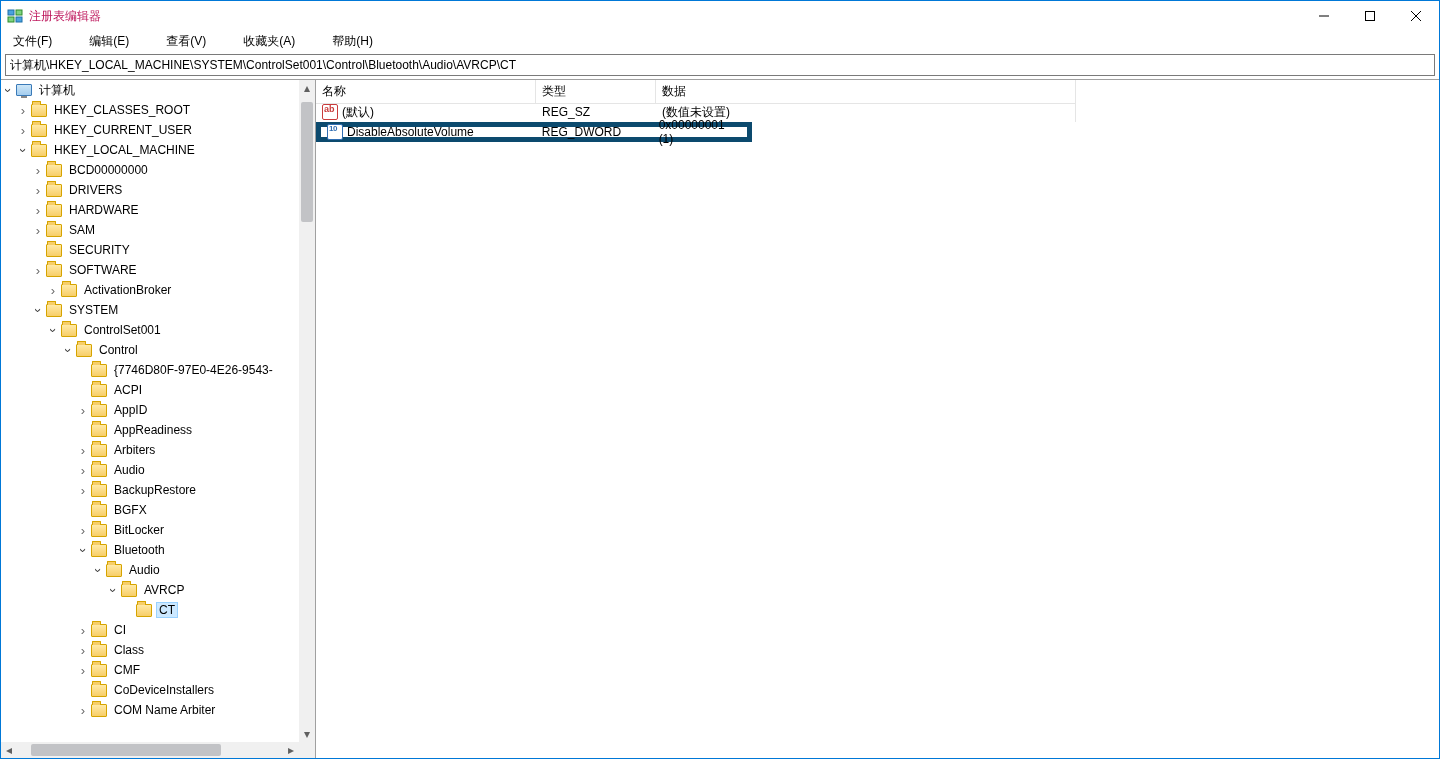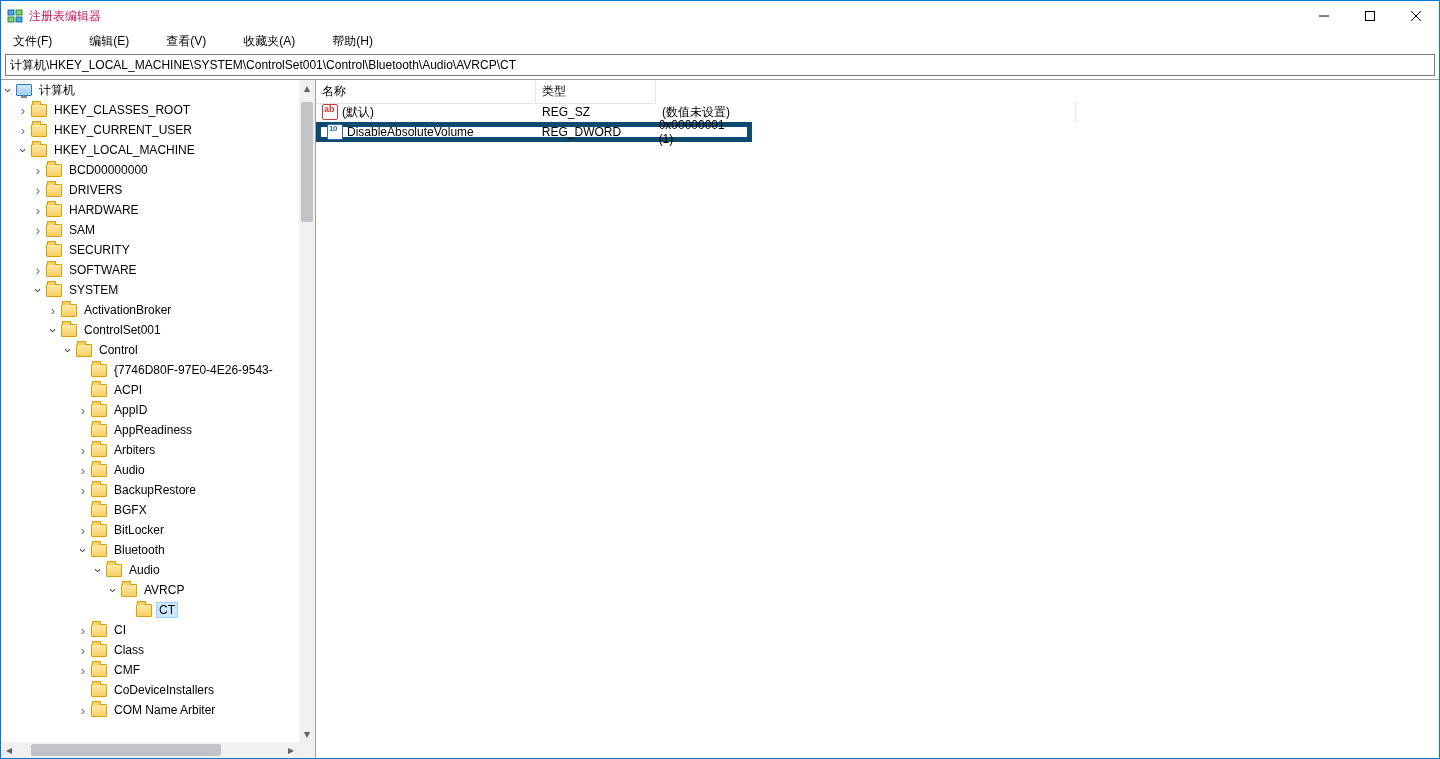--- a/index.html
+++ b/index.html
@@ -172,32 +172,32 @@
           <div class="tree-row">
             <span class="tv-line"></span>
               <span class="tv-line"></span>
             <span class="exp chev"></span>
             <span class="folder-icon"></span>
             <span class="label">SOFTWARE</span>
           </div>
           <div class="tree-row">
             <span class="tv-line"></span>
               <span class="tv-line"></span>
+              <span class="tv-line"></span>
+            <span class="exp chev"></span>
+            <span class="folder-icon"></span>
+            <span class="label">ActivationBroker</span>
+          </div>
+
+          <div class="tree-row">
+            <span class="tv-line"></span>
+              <span class="tv-line"></span>
             <span class="exp chev open"></span>
             <span class="folder-icon"></span>
             <span class="label">SYSTEM</span>
-          </div>
-
-          <div class="tree-row">
-            <span class="tv-line"></span>
-              <span class="tv-line"></span>
-              <span class="tv-line"></span>
-            <span class="exp chev"></span>
-            <span class="folder-icon"></span>
-            <span class="label">ActivationBroker</span>
           </div>
           <div class="tree-row">
             <span class="tv-line"></span>
               <span class="tv-line"></span>
               <span class="tv-line"></span>
             <span class="exp chev open"></span>
             <span class="folder-icon"></span>
             <span class="label">ControlSet001</span>
           </div>
           <div class="tree-row">
@@ -410,20 +410,21 @@
           <div class="arrow right">▸</div>
           <div class="corner"></div>
         </div>
       </div>
     </div>
 
     <div class="list-pane">
       <div class="list-header">
         <div class="col col-name">名称</div>
         <div class="col col-type">类型</div>
+        <div class="col col-data">数据</div>
       </div>
       <div class="list-body">
         <div class="list-row">
           <div class="cell col-name">
             <span class="val-icon str"></span>
             <span>(默认)</span>
           </div>
           <div class="cell col-type">
               <span>REG_SZ</span>
             </div>

